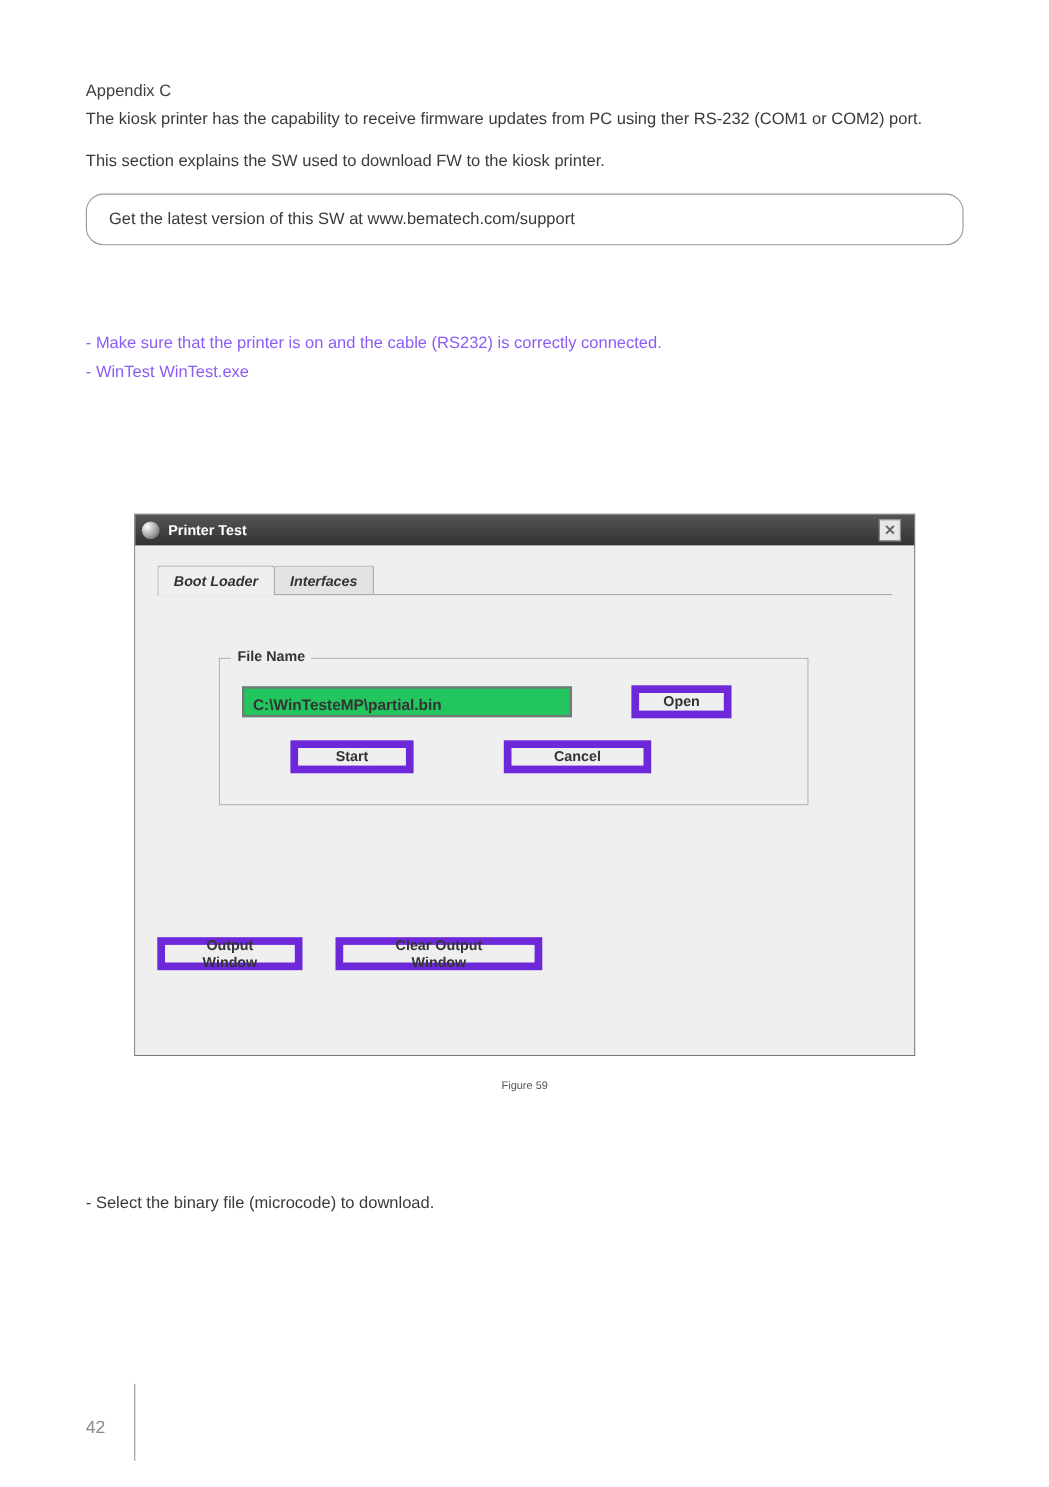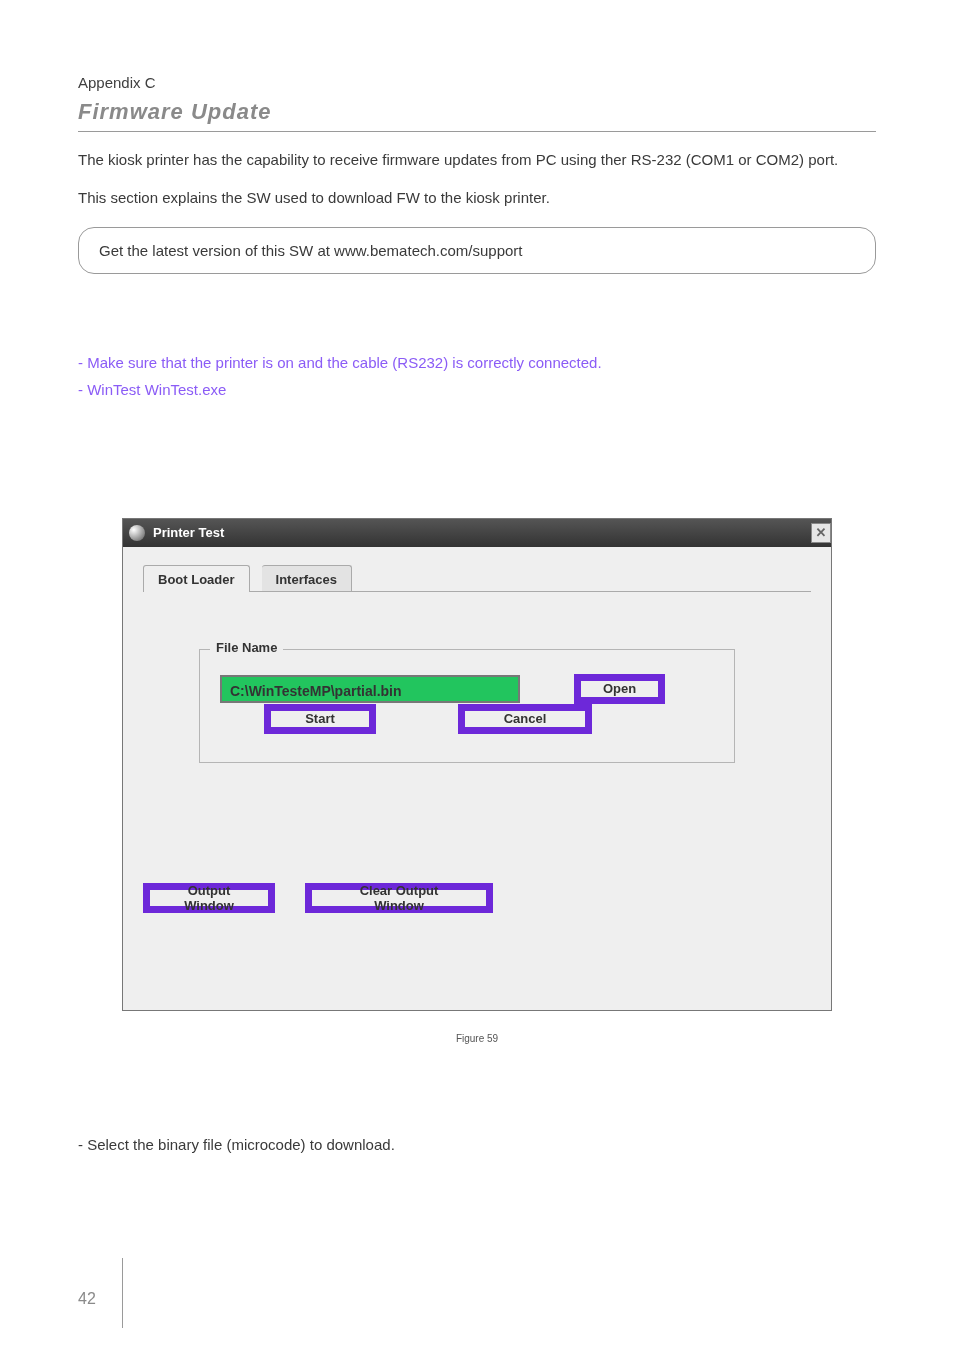--- a/index.html
+++ b/index.html
@@ -63,21 +63,21 @@
     width: 710px;
     border: 1px solid #777;
     background: #efefef;
   }
   .titlebar {
     display: flex;
     align-items: center;
     height: 28px;
     background: linear-gradient(to bottom, #555, #333);
     color: #fff;
-    padding: 0 0 0 6px;
+    padding: 0 12px 0 6px;
   }
   .titlebar .tb-icon {
     width: 16px; height: 16px;
     border-radius: 50%;
     background: radial-gradient(circle at 30% 30%, #fff, #999 60%, #555);
     margin-right: 8px;
   }
   .titlebar .tb-title {
     font-size: 13px;
     font-weight: bold;
@@ -95,22 +95,23 @@
     color: #666;
     cursor: pointer;
   }
   .win-body {
     padding: 18px 20px 14px 20px;
     background: #efefef;
   }
   .tabs {
     display: flex;
     align-items: flex-end;
-    gap: 12px;
+    gap: 0;
     margin-bottom: 0;
+    font-style: italic;
   }
   .tab {
     font-size: 13px;
     font-weight: bold;
     color: #333;
     padding: 6px 14px 5px 14px;
     border: 1px solid #aaa;
     border-bottom: none;
     border-top-left-radius: 3px;
     border-top-right-radius: 3px;
@@ -176,20 +177,21 @@
     font-weight: bold;
     color: #333;
     cursor: pointer;
     display: inline-flex;
     align-items: center;
     justify-content: center;
   }
   .btnrow {
     display: flex;
     gap: 82px;
+    margin-top: 20px;
     margin-left: 44px;
   }
 
   .bottombar {
     display: flex;
     gap: 30px;
     margin-top: 120px;
   }
   .bottombar .btn.wide { width: 132px; }
   .bottombar .btn.wider { width: 188px; }
@@ -221,21 +223,20 @@
     width: 1px;
     height: 70px;
     background: #9a9a9a;
   }
 </style>
 </head>
 <body>
 
 <div class="page">
   <div class="appendix">Appendix C</div>
-  <div class="section-title">Firmware Update</div>
 
   <p class="para">The kiosk printer has the capability to receive firmware updates from PC using ther RS-232 (COM1 or COM2) port.</p>
   <p class="para">This section explains the SW used to download FW to the kiosk printer.</p>
 
   <div class="callout">Get the latest version of this SW at www.bematech.com/support</div>
 
   <div class="spacer-80"></div>
 
   <p class="bullet">- Make sure that the printer is on and the cable (RS232) is correctly connected.</p>
   <p class="bullet">- WinTest WinTest.exe</p>

